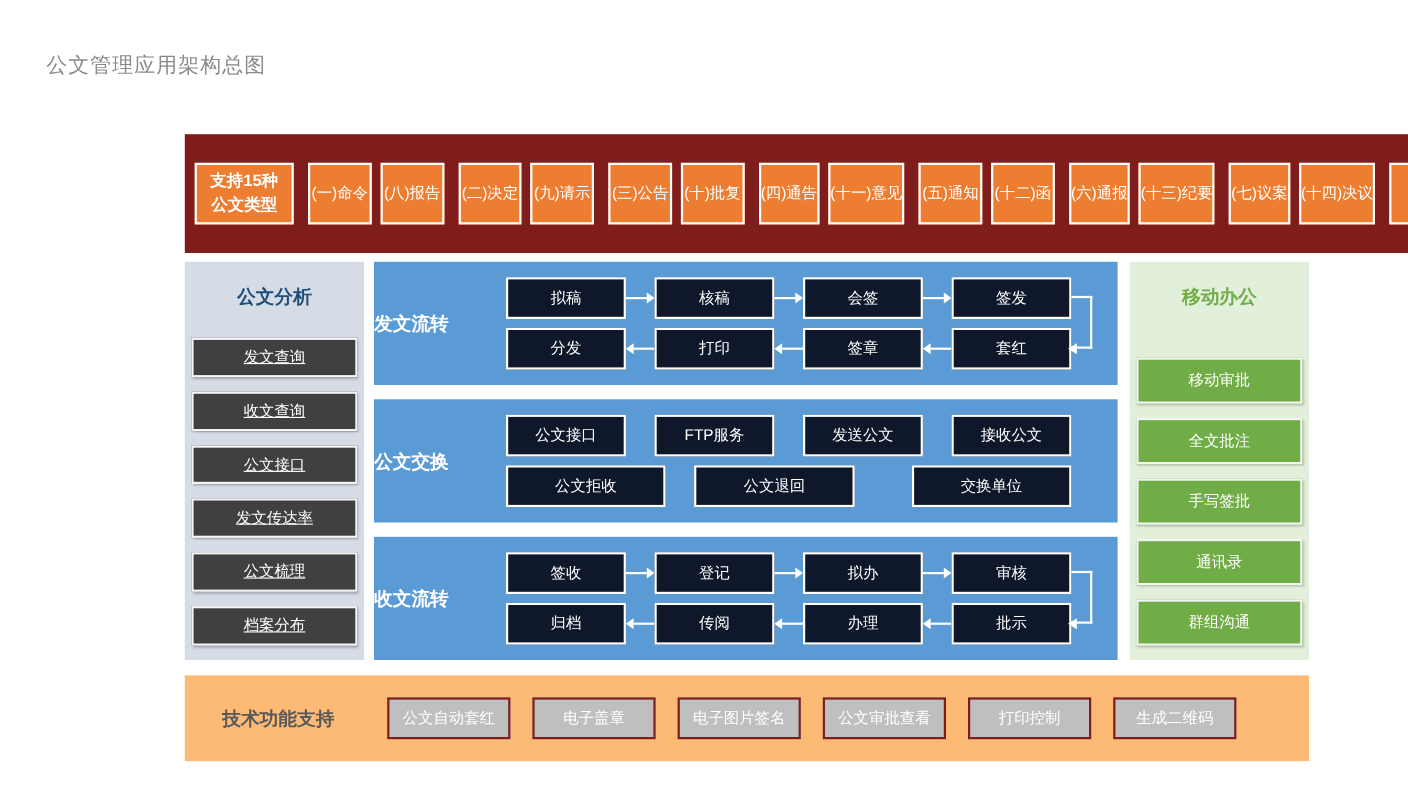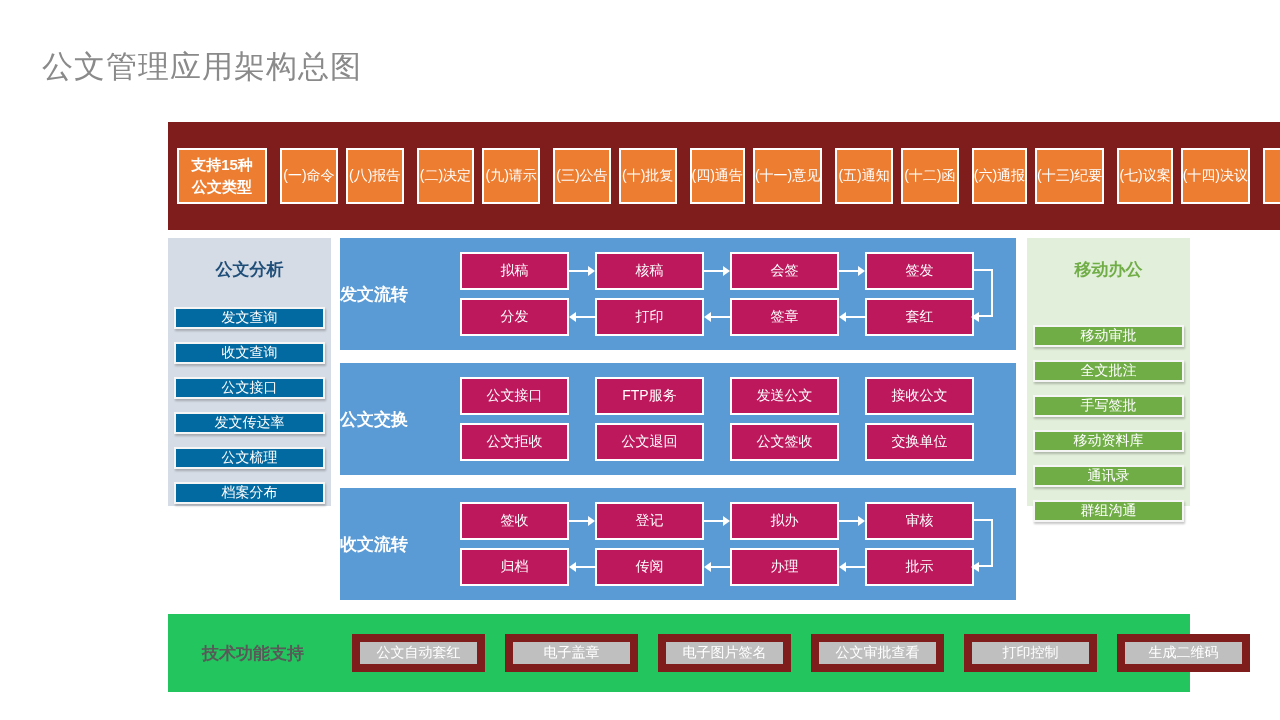--- a/index.html
+++ b/index.html
@@ -2,21 +2,21 @@
 <html><head>
 <meta charset="utf-8">
 <style>
   html,body { margin:0; padding:0; background:#ffffff; }
   .page {
     position:relative; width:1280px; height:720px; background:#ffffff;
     overflow:hidden; font-family:"Liberation Sans","DejaVu Sans",sans-serif;
   }
   .title {
     position:absolute; left:42px; top:46px;
-    font-size:31px; color:#8a8a8a; letter-spacing:1px;
+    font-size:19px; color:#8a8a8a; letter-spacing:1px;
   }
 
   
   .types-band {
     position:absolute; left:168px; top:122px; width:1202px; height:108px;
     background:#7f1d1d; box-sizing:border-box;
     display:flex; align-items:stretch; gap:13px; padding:26px 9px;
   }
   .types-label {
     width:90px; flex:none; background:#ED7D31; border:2px solid #ffffff;
@@ -31,58 +31,58 @@
     box-sizing:border-box; white-space:nowrap;
   }
   .types-tall {
     width:98px; flex:none; background:#ED7D31; border:2px solid #ffffff;
     color:#ffffff; font-size:14px; display:flex; align-items:center; justify-content:center;
     box-sizing:border-box;
   }
 
   
   .side-col {
-    position:absolute; top:238px; width:163px; height:268px;
+    position:absolute; top:238px; width:163px; height:362px;
     box-sizing:border-box; display:flex; flex-direction:column; padding:0 6px;
   }
   .analysis-col { left:168px; background:#D6DCE5; }
   .mobile-col  { left:1027px; background:#E2EFDA;gap:28px; }
   .side-header { text-align:center; font-weight:bold; font-size:17px; margin-top:20px; }
   .analysis-col .side-header { color:#1F4E79; }
   .mobile-col  .side-header { color:#70AD47; }
   .side-items { flex:1; display:flex; flex-direction:column; gap:13px; padding-bottom:13px; }
   .analysis-col .side-items { margin-top:26px; }
   .mobile-col  .side-items { margin-top:16px; }
   .side-box {
     flex:1; border:2px solid #f5f5f5; color:#ffffff; font-size:14px;
     display:flex; align-items:center; justify-content:center; box-sizing:border-box;
     box-shadow:1px 2px 2px rgba(0,0,0,0.22);
   }
-  .analysis-col .side-box { background:#0369a1; }
+  .analysis-col .side-box { background:#404040;text-decoration:underline; }
   .mobile-col  .side-box { background:#70AD47; }
 
   
   .flow-section {
     position:absolute; left:340px; width:676px; height:112px; background:#5B9BD5;
     box-sizing:border-box; display:flex; align-items:center;
   }
   #flow-0 { top:238px; } #flow-1 { top:363px; } #flow-2 { top:488px; }
   .flow-label {
     flex:none; width:120px; box-sizing:border-box;
     color:#ffffff; font-weight:bold; font-size:17px; white-space:nowrap;
   }
   .flow-rows {
     flex:1; display:flex; flex-direction:column; gap:8px;
     padding-right:42px; position:relative;
   }
   .flow-row { display:flex; height:38px; }
   .flow-box {
     flex:1; border:2px solid #ffffff; color:#ffffff; font-size:14px;
     display:flex; align-items:center; justify-content:center; box-sizing:border-box;
-    background:#be185d; white-space:nowrap;
+    background:#0f172a; white-space:nowrap;
   }
   .conn { width:26px; flex:none; display:flex; align-items:center; justify-content:center; }
   .conn .line { display:block; height:2px; background:#ffffff; flex:1; border:none; margin:0; }
   .conn.right::after {
     content:""; width:0; height:0; flex:none;
     border-top:5px solid transparent; border-bottom:5px solid transparent;
     border-left:7px solid #ffffff;
   }
   .conn.left::before {
     content:""; width:0; height:0; flex:none;
@@ -97,29 +97,29 @@
   }
   .elbow::after {
     content:""; position:absolute; left:-3px; bottom:-7px; width:0; height:0;
     border-top:5px solid transparent; border-bottom:5px solid transparent;
     border-right:8px solid #ffffff;
   }
 
   
   .tech-band {
     position:absolute; left:168px; top:614px; width:1022px; height:78px;
-    background:#22c55e; box-sizing:border-box; display:flex; align-items:center;
+    background:#fdba74; box-sizing:border-box; display:flex; align-items:center;
   }
   .tech-label {
     flex:none; width:184px; padding-left:34px; box-sizing:border-box;
     color:#595959; font-weight:bold; font-size:17px; white-space:nowrap;
   }
   .tech-items { display:flex; gap:20px; }
   .tech-box {
-    width:133px; height:38px; background:#BFBFBF; border:8px solid #7f1d1d;
+    width:112px; height:38px; background:#BFBFBF; border:2px solid #7f1d1d;
     color:#ffffff; font-size:14px; display:flex; align-items:center; justify-content:center;
     box-sizing:border-box; white-space:nowrap;
   }
 </style>
 </head>
 <body>
 
 <div class="page">
 
   <div class="title">公文管理应用架构总图</div>
@@ -229,21 +229,20 @@
       </div>
       <div class="flow-row">
         <div class="flow-box">公文拒收</div>
         <div class="conn blank">
             <i class="line"></i>
           </div>
         <div class="flow-box">公文退回</div>
         <div class="conn blank">
             <i class="line"></i>
           </div>
-        <div class="flow-box">公文签收</div>
         <div class="conn blank">
             <i class="line"></i>
           </div>
         <div class="flow-box">交换单位</div>
       </div>
     </div>
   </div>
 
   <div class="flow-section" id="flow-2">
     <div class="flow-label">收文流转</div>
@@ -281,21 +280,20 @@
       <div class="elbow"></div>
     </div>
   </div>
 
   <div class="side-col mobile-col">
     <div class="side-header">移动办公</div>
     <div class="side-items">
       <div class="side-box">移动审批</div>
       <div class="side-box">全文批注</div>
       <div class="side-box">手写签批</div>
-      <div class="side-box">移动资料库</div>
       <div class="side-box">通讯录</div>
       <div class="side-box">群组沟通</div>
     </div>
   </div>
 
   <div class="tech-band">
     <div class="tech-label">技术功能支持</div>
     <div class="tech-items">
       <div class="tech-box">公文自动套红</div>
       <div class="tech-box">电子盖章</div>

